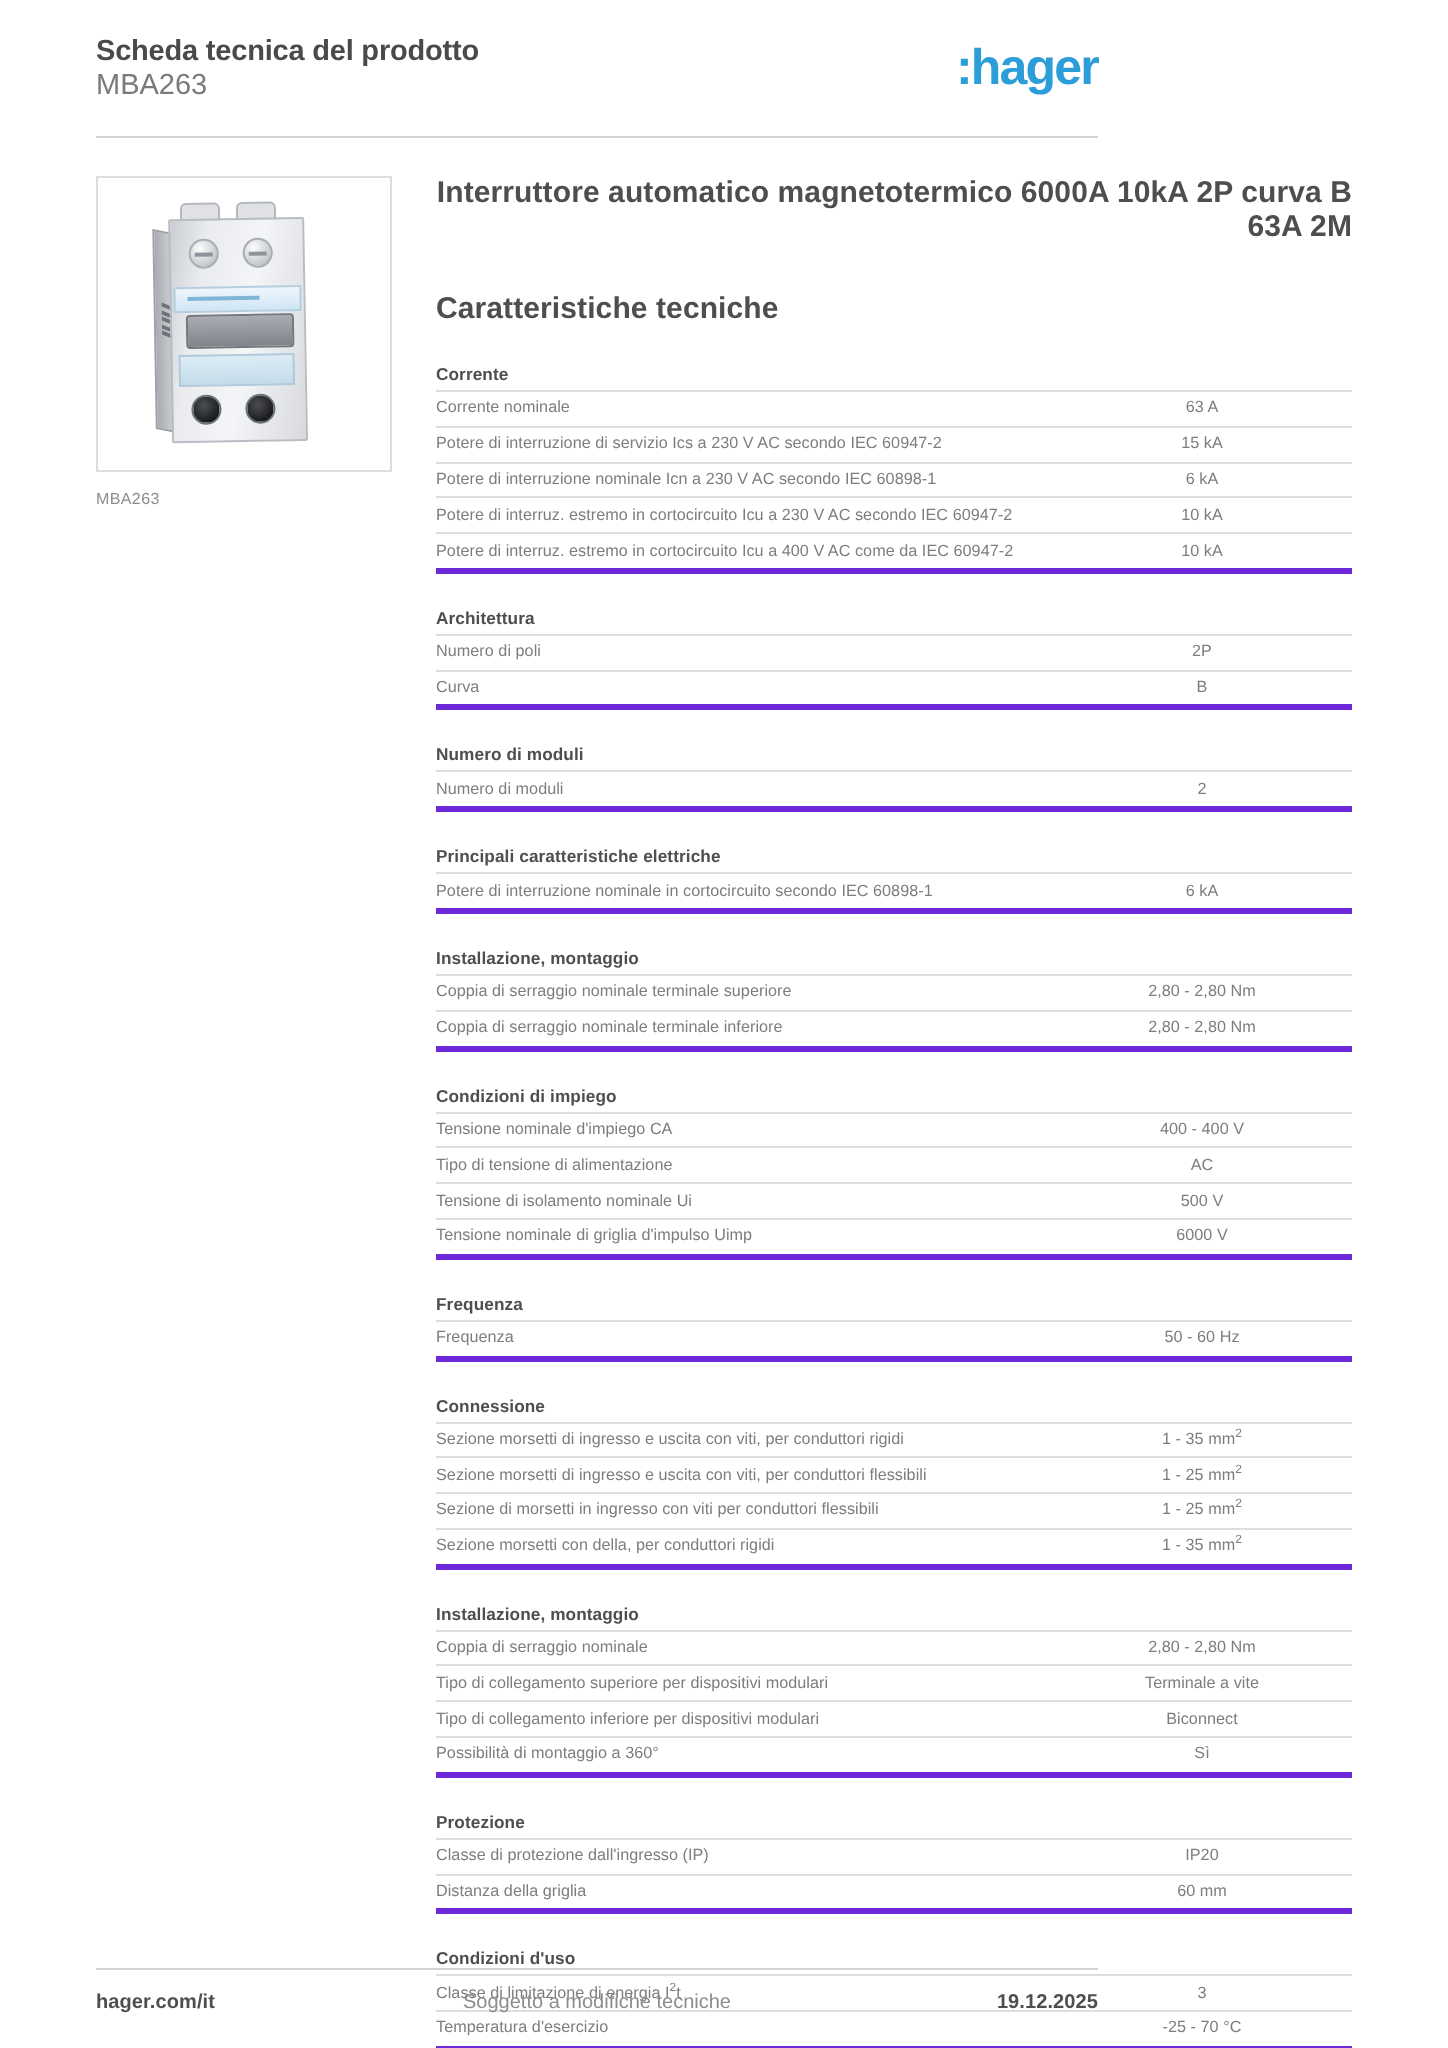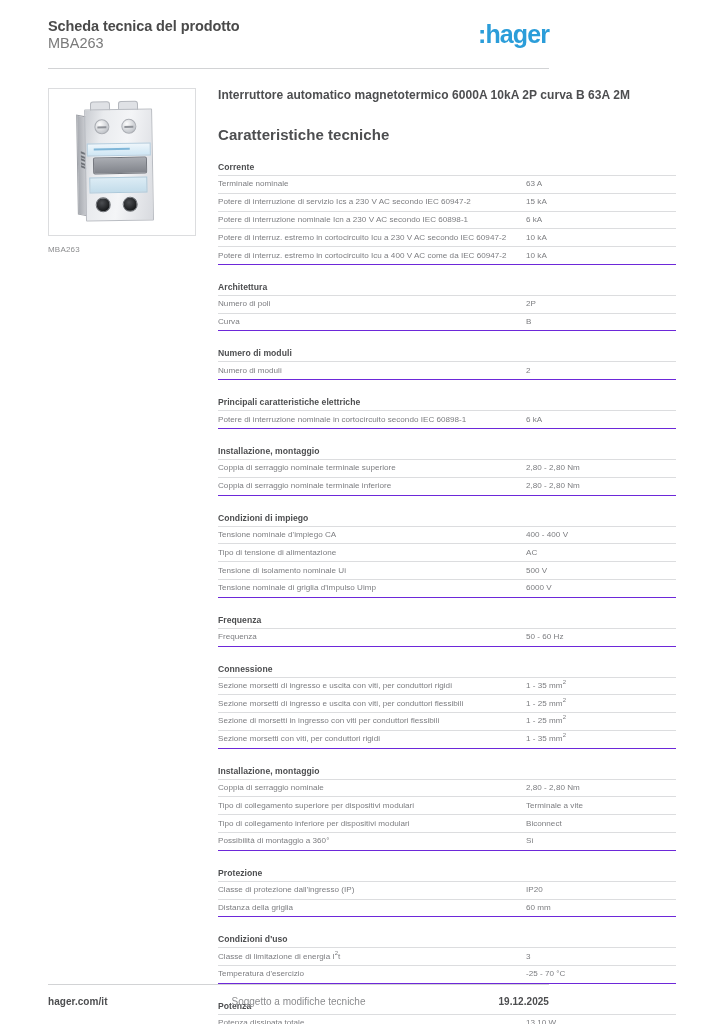--- a/index.html
+++ b/index.html
@@ -227,25 +227,26 @@
   }
 
   
   .spec-col {
     position: absolute;
     left: 218px;
     top: 88px;
     width: 458px;
   }
   .product-name {
-    font-size: 12px;
+    font-size: 15px;
     font-weight: bold;
     color: #4d4e50;
     letter-spacing: 0.05px;
     margin: 0 0 24px 0;
+    text-align: right;
   }
   .block-title {
     font-size: 15px;
     font-weight: bold;
     color: #4d4e50;
     margin: 0 0 19px 0;
     letter-spacing: 0.05px;
   }
   .group {
     margin-bottom: 17px;
@@ -259,35 +260,35 @@
   }
   table.spec {
     width: 100%;
     border-collapse: collapse;
     table-layout: fixed;
   }
   table.spec tr {
     border-top: 1px solid #dcdddf;
   }
   table.spec tr:last-child {
-    border-bottom: 1px solid #6d28d9;
+    border-bottom: 3px solid #6d28d9;
   }
   table.spec td {
     font-size: 8.1px;
     color: #7c7d80;
     padding: 3.4px 0 3.4px 0;
     line-height: 10px;
     vertical-align: bottom;
     letter-spacing: 0.02px;
   }
   table.spec td.label {
     text-align: left;
   }
   table.spec td.value {
-    text-align: left;
+    text-align: center;
     width: 150px;
     white-space: nowrap;
   }
   sup {
     font-size: 6px;
     vertical-align: super;
     line-height: 0;
   }
 
   
@@ -375,21 +376,21 @@
 
   <div class="spec-col">
     <div class="product-name">Interruttore automatico magnetotermico 6000A 10kA 2P curva B 63A 2M</div>
     <div class="block-title">Caratteristiche tecniche</div>
     <div id="groups-container">
         <div class="group">
           <div class="group-title">Corrente</div>
           <table class="spec">
             <tbody>
               <tr>
-                <td class="label">Terminale nominale</td>
+                <td class="label">Corrente nominale</td>
                 <td class="value">63 A</td>
               </tr>
               <tr>
                 <td class="label">Potere di interruzione di servizio Ics a 230 V AC secondo IEC 60947-2</td>
                 <td class="value">15 kA</td>
               </tr>
               <tr>
                 <td class="label">Potere di interruzione nominale Icn a 230 V AC secondo IEC 60898-1</td>
                 <td class="value">6 kA</td>
               </tr>
@@ -500,21 +501,21 @@
               </tr>
               <tr>
                 <td class="label">Sezione morsetti di ingresso e uscita con viti, per conduttori flessibili</td>
                 <td class="value">1 - 25 mm<sup>2</sup></td>
               </tr>
               <tr>
                 <td class="label">Sezione di morsetti in ingresso con viti per conduttori flessibili</td>
                 <td class="value">1 - 25 mm<sup>2</sup></td>
               </tr>
               <tr>
-                <td class="label">Sezione morsetti con viti, per conduttori rigidi</td>
+                <td class="label">Sezione morsetti con della, per conduttori rigidi</td>
                 <td class="value">1 - 35 mm<sup>2</sup></td>
               </tr>
             </tbody>
           </table>
         </div>
         <div class="group">
           <div class="group-title">Installazione, montaggio</div>
           <table class="spec">
             <tbody>
               <tr>

